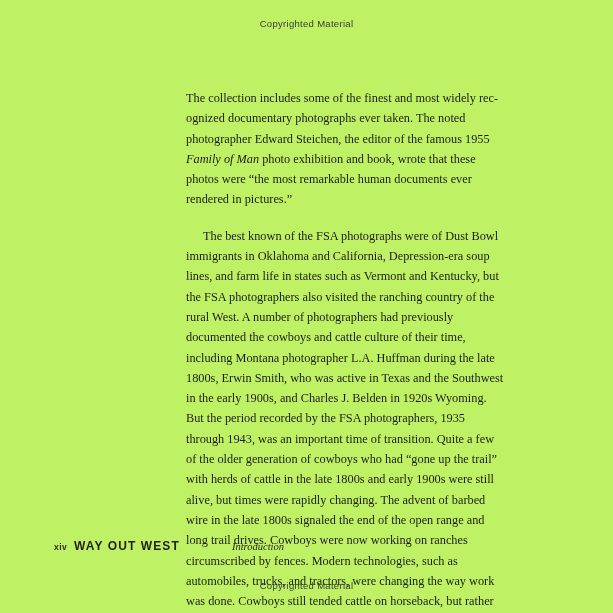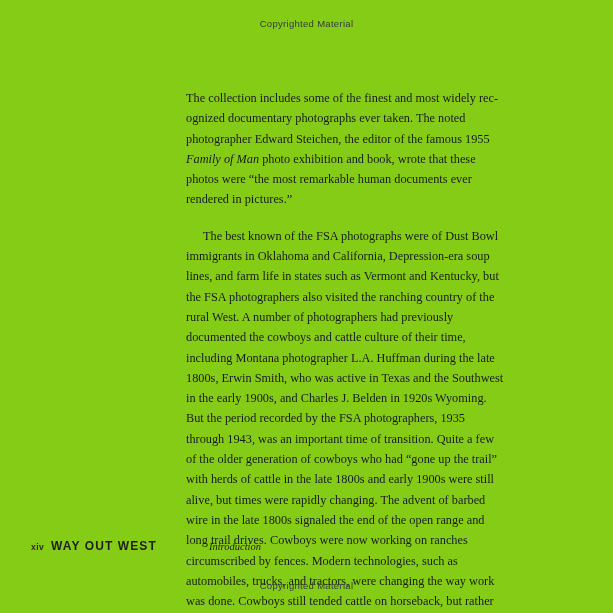--- a/index.html
+++ b/index.html
@@ -4,21 +4,21 @@
 <style>
   html, body {
     margin: 0;
     padding: 0;
     background: #ffffff;
   }
   .page {
     position: relative;
     width: 613px;
     height: 613px;
-    background: #84cc16;
+    background: #bef264;
     font-family: "Liberation Serif", serif;
     color: #1a1a1a;
     overflow: hidden;
     text-decoration: underline;
   }
   .copyright-top {
     position: absolute;
     top: 18px;
     left: 0;
     width: 613px;
@@ -54,21 +54,21 @@
   }
   .textblock p.indent {
     text-indent: 17px;
   }
   .textblock em {
     font-style: italic;
   }
   .runfoot {
     position: absolute;
     top: 539px;
-    left: 31px;
+    left: 54px;
     width: 480px;
     display: flex;
     align-items: baseline;
     gap: 7px;
     white-space: nowrap;
   }
   .folio {
     font-family: "Liberation Sans", sans-serif;
     font-size: 8.5px;
     font-weight: bold;

